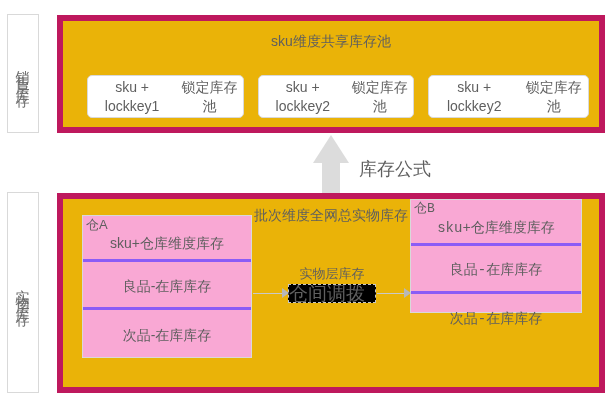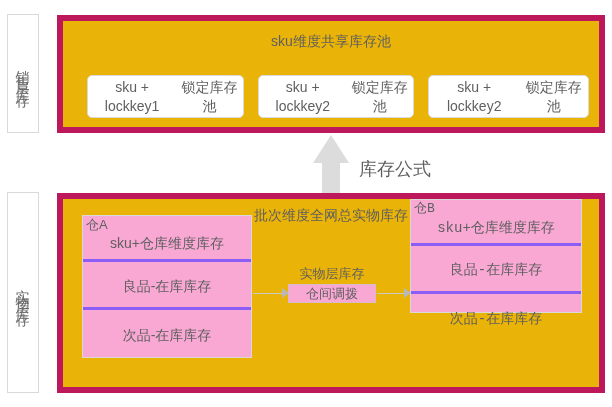--- a/index.html
+++ b/index.html
@@ -39,22 +39,22 @@
   .wh-row { position:relative; text-align:center; font-size:14px; color:#5f5f5f; }
   .wh-row + .wh-row { border-top:3px solid #8b5cf6; }
   .wh-row-1 { height:43px; padding-top:19px; }
   .wh-row-2 { height:48px; line-height:48px; }
   .wh-row-3 { height:50px; line-height:50px; }
   .wh-name { position:absolute; top:1px; left:3px; font-size:13px; line-height:15px; color:#5f5f5f; }
   
   .transit-label { position:absolute; left:288px; top:265px; width:88px; text-align:center; font-size:13px; color:#5f5f5f; }
   .transit-box {
     position:absolute; left:288px; top:284px; width:88px; height:19px;
-    border:1px dashed #c6c6c6; background:#f9a8d4; text-align:center;
-    font-size:13px; line-height:17px; color:#5f5f5f;
+    border:1px dashed #c6c6c6; background:#000000; 
+    font-size:19px; line-height:17px; color:#5f5f5f;
   }
   
   .h-arrow { position:absolute; height:11px; }
   .h-arrow .line { position:absolute; left:0; right:6px; top:5px; height:1px; background:#c9c9c9; }
   .h-arrow .head {
     position:absolute; right:0; top:0; width:0; height:0;
     border-left:7px solid #b8b8b8; border-top:5px solid transparent; border-bottom:5px solid transparent;
   }
 </style>
 </head>

